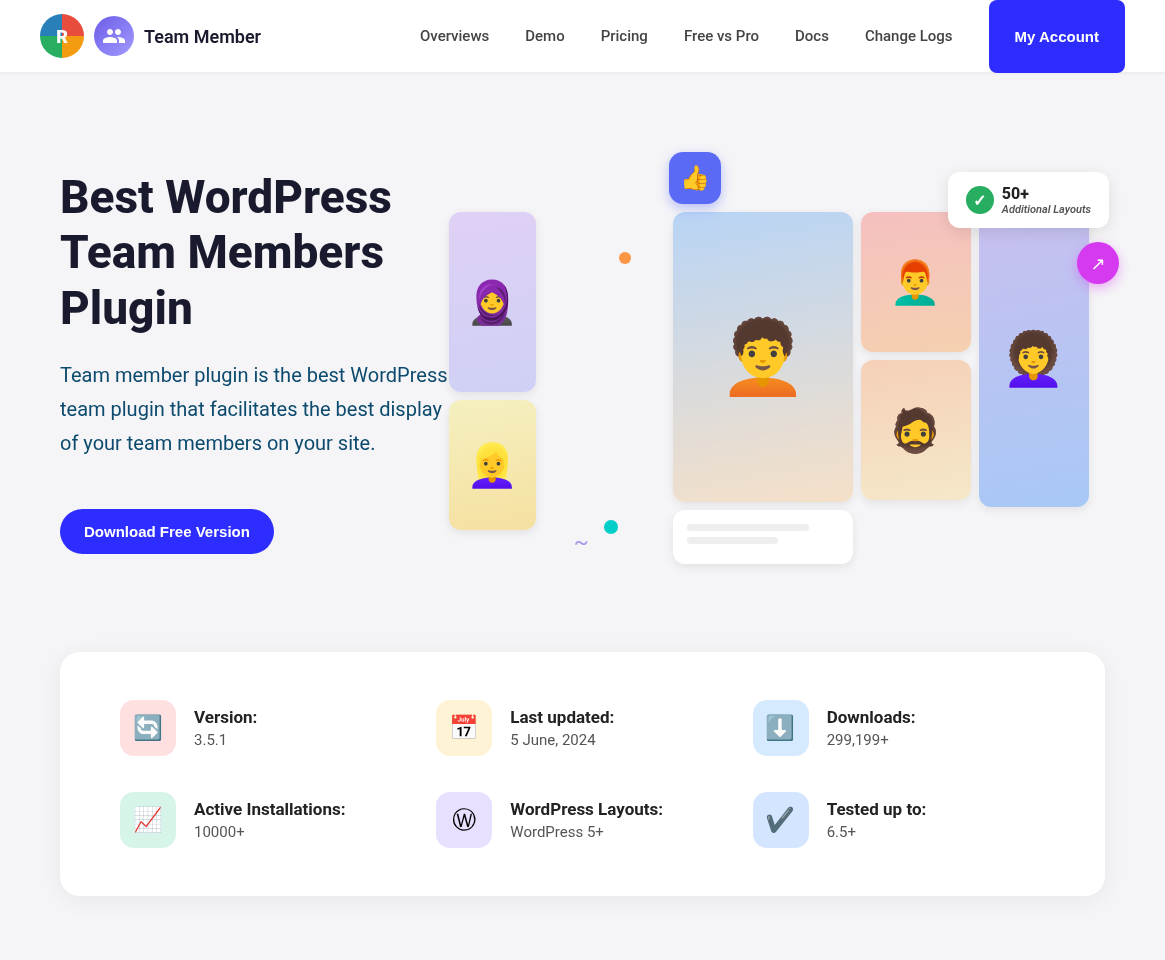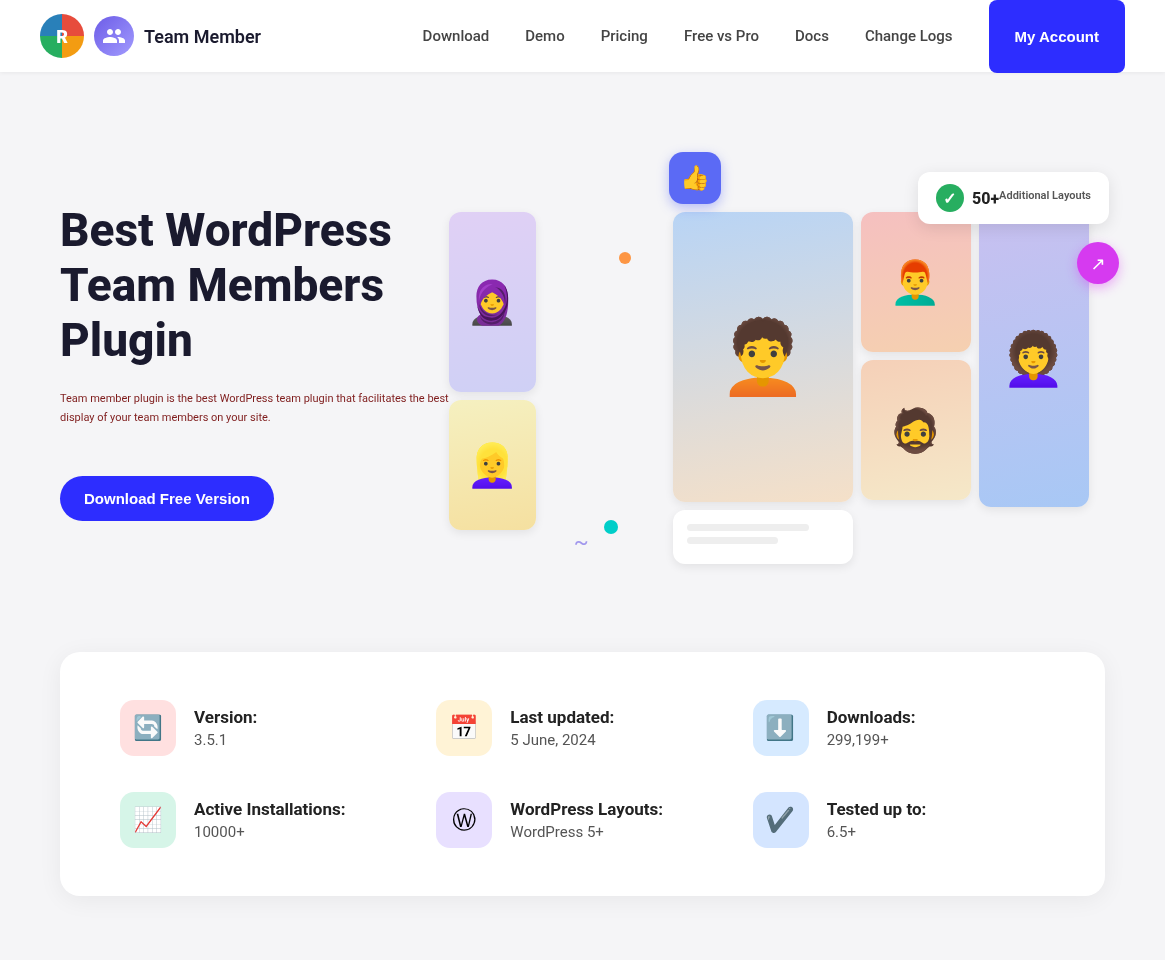--- a/index.html
+++ b/index.html
@@ -62,22 +62,22 @@
     }
     .hero-text { max-width: 460px; }
     .hero-title {
       font-size: 46px;
       font-weight: 800;
       color: #1a1a2e;
       line-height: 1.2;
       margin-bottom: 22px;
     }
     .hero-desc {
-      font-size: 11px;
-      color: #7f1d1d;
+      font-size: 20px;
+      color: #0c4a6e;
       line-height: 1.7;
       margin-bottom: 49px;
     }
     .hero-buttons { display: flex; gap: 16px; align-items: center; }
     .btn-download {
       background: #2d2dff;
       color: #fff;
       border: none;
       padding: 14px 24px;
       border-radius: 30px;
@@ -114,23 +114,23 @@
       font-size: 13px; font-weight: 600; color: #222;
       z-index: 5;
     }
     .badge-layouts .check-circle {
       width: 28px; height: 28px;
       background: #27ae60;
       border-radius: 50%;
       display: flex; align-items: center; justify-content: center;
       color: #fff; font-size: 16px; font-weight: 700;
     }
-    .badge-layouts .badge-text-wrap { display: flex; flex-direction: row; }
+    .badge-layouts .badge-text-wrap { display: flex; flex-direction: column; }
     .badge-layouts .badge-num { font-size: 16px; font-weight: 800; }
-    .badge-layouts .badge-sub { font-size: 11px; color: #555; }
+    .badge-layouts .badge-sub { font-size: 11px; color: #555; font-style: italic; }
     .thumbs-up-bubble {
       position: absolute;
       top: -30px; left: 220px;
       background: #5b6af5;
       border-radius: 14px;
       width: 52px; height: 52px;
       display: flex; align-items: center; justify-content: center;
       color: #fff; font-size: 24px;
       box-shadow: 0 4px 12px rgba(91,106,245,0.4);
       z-index: 5;
@@ -256,21 +256,21 @@
     <div class="logo-icon">R</div>
     <div class="plugin-logo">
       <svg viewBox="0 0 24 24">
         <path d="M16 11c1.66 0 2.99-1.34 2.99-3S17.66 5 16 5c-1.66 0-3 1.34-3 3s1.34 3 3 3zm-8 0c1.66 0 2.99-1.34 2.99-3S9.66 5 8 5C6.34 5 5 6.34 5 8s1.34 3 3 3zm0 2c-2.33 0-7 1.17-7 3.5V19h14v-2.5c0-2.33-4.67-3.5-7-3.5zm8 0c-.29 0-.62.02-.97.05 1.16.84 1.97 1.97 1.97 3.45V19h6v-2.5c0-2.33-4.67-3.5-7-3.5z"></path>
       </svg>
     </div>
     <span class="brand-name">Team Member</span>
   </div>
 
   <div class="navbar-links">
-    <a href="#">Download</a>
+    <a href="#">Overviews</a>
     <a href="#">Demo</a>
     <a href="#">Pricing</a>
     <a href="#">Free vs Pro</a>
     <a href="#">Docs</a>
     <a href="#">Change Logs</a>
     <button class="btn-my-account">My Account</button>
   </div>
 </nav>
 
 <section class="hero">

